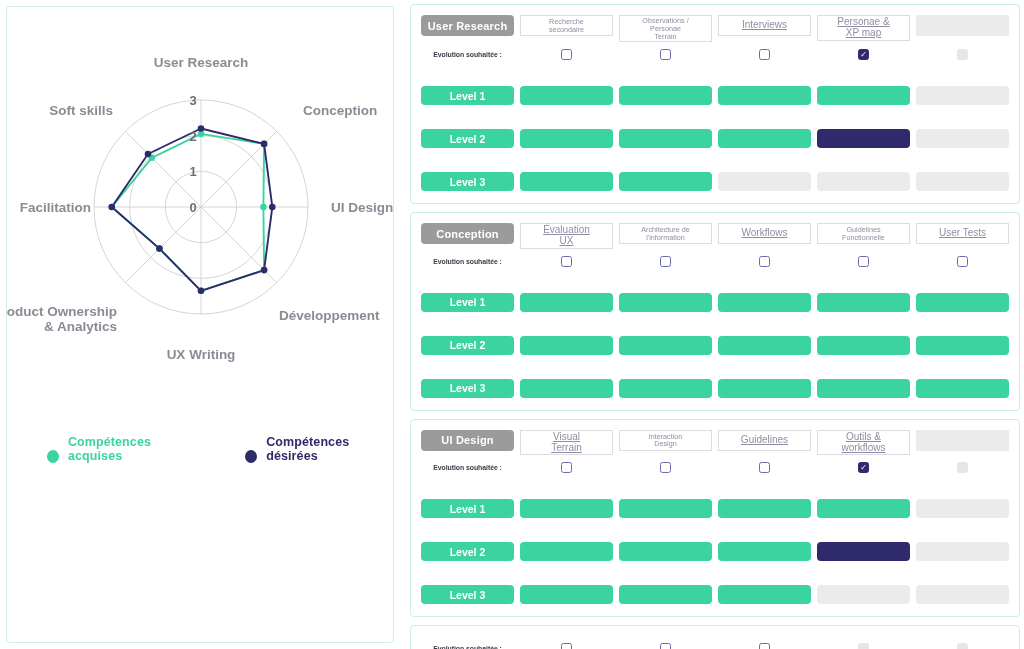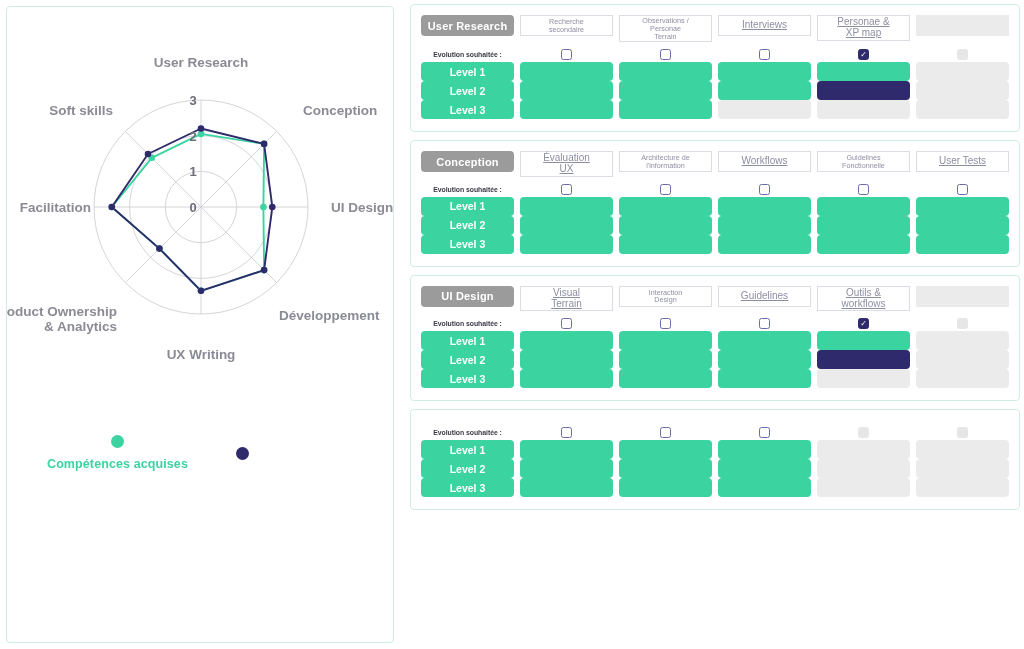--- a/index.html
+++ b/index.html
@@ -19,21 +19,21 @@
     border: 1.5px solid #cdeee1;
     border-radius: 4px;
     background: #fff;
   }
   .radar-svg { position: absolute; left: 0; top: 0; }
 
   .legend {
     position: absolute; left: 40px; top: 428px;
     display: flex; align-items: center; gap: 48px;
   }
-  .legend-item { display: flex; align-items: center; gap: 9px; flex-direction: column; }
+  .legend-item { display: flex; align-items: flex-end; gap: 9px; }
   .legend-dot { width: 13px; height: 13px; border-radius: 50%; display: block; }
   .legend-label { font-size: 12.5px; font-weight: bold; letter-spacing: .1px; }
 
   
   .panels { position: absolute; left: 410px; top: 4px; width: 610px; }
   .panel {
     border: 1.5px solid #cdeee1;
     border-radius: 4px;
     background: #fff;
     padding: 10px 10px 12px 10px;
@@ -73,21 +73,21 @@
   }
   .chk.checked {
     background: #2e2a6b; border-color: #2e2a6b;
     display: flex; align-items: center; justify-content: center;
   }
   .chk.checked::after {
     content: "✓"; color: #fff; font-size: 8px; line-height: 1;
   }
   .chk.disabled { background: #e6e6e6; border-color: #e6e6e6; }
 
-  .lvl-row { margin-top: 0; }
+  .lvl-row { margin-top: 24px; }
   .lvl-pill {
     background: #3bd4a0; color: #fff;
     font-size: 10.5px; font-weight: bold;
     border-radius: 4px; height: 19px;
     display: flex; align-items: center; justify-content: center;
   }
   .cell { border-radius: 4px; height: 19px; }
   .cell.green { background: #3bd4a0; }
   .cell.navy  { background: #2e2a6b; }
   .cell.grey  { background: #ebebeb; }
@@ -143,20 +143,21 @@
         <text x="106" y="108" text-anchor="end" font-family="&quot;Liberation Sans&quot;, sans-serif" font-size="13.5" font-weight="bold" fill="#8b8b96">Soft skills</text>
       </svg>
 
     <div class="legend">
       <div class="legend-item">
         <span class="legend-dot" style="background:#3bd4a0"></span>
         <span class="legend-label" style="color:#3bd4a0">Compétences acquises</span>
       </div>
       <div class="legend-item">
         <span class="legend-dot" style="background:#2e2a6b"></span>
+        <span class="legend-label" style="color:#2e2a6b">Compétences désirées</span>
       </div>
     </div>
   </div>
 
   <div class="panels" id="panels">
       <div class="panel">
         <div class="grid head-row">
           <div class="cat-pill">User Research</div>
           <div class="col-head sz-sm">Recherche secondaire</div>
           <div class="col-head sz-sm">Observations / Personae Terrain</div>

